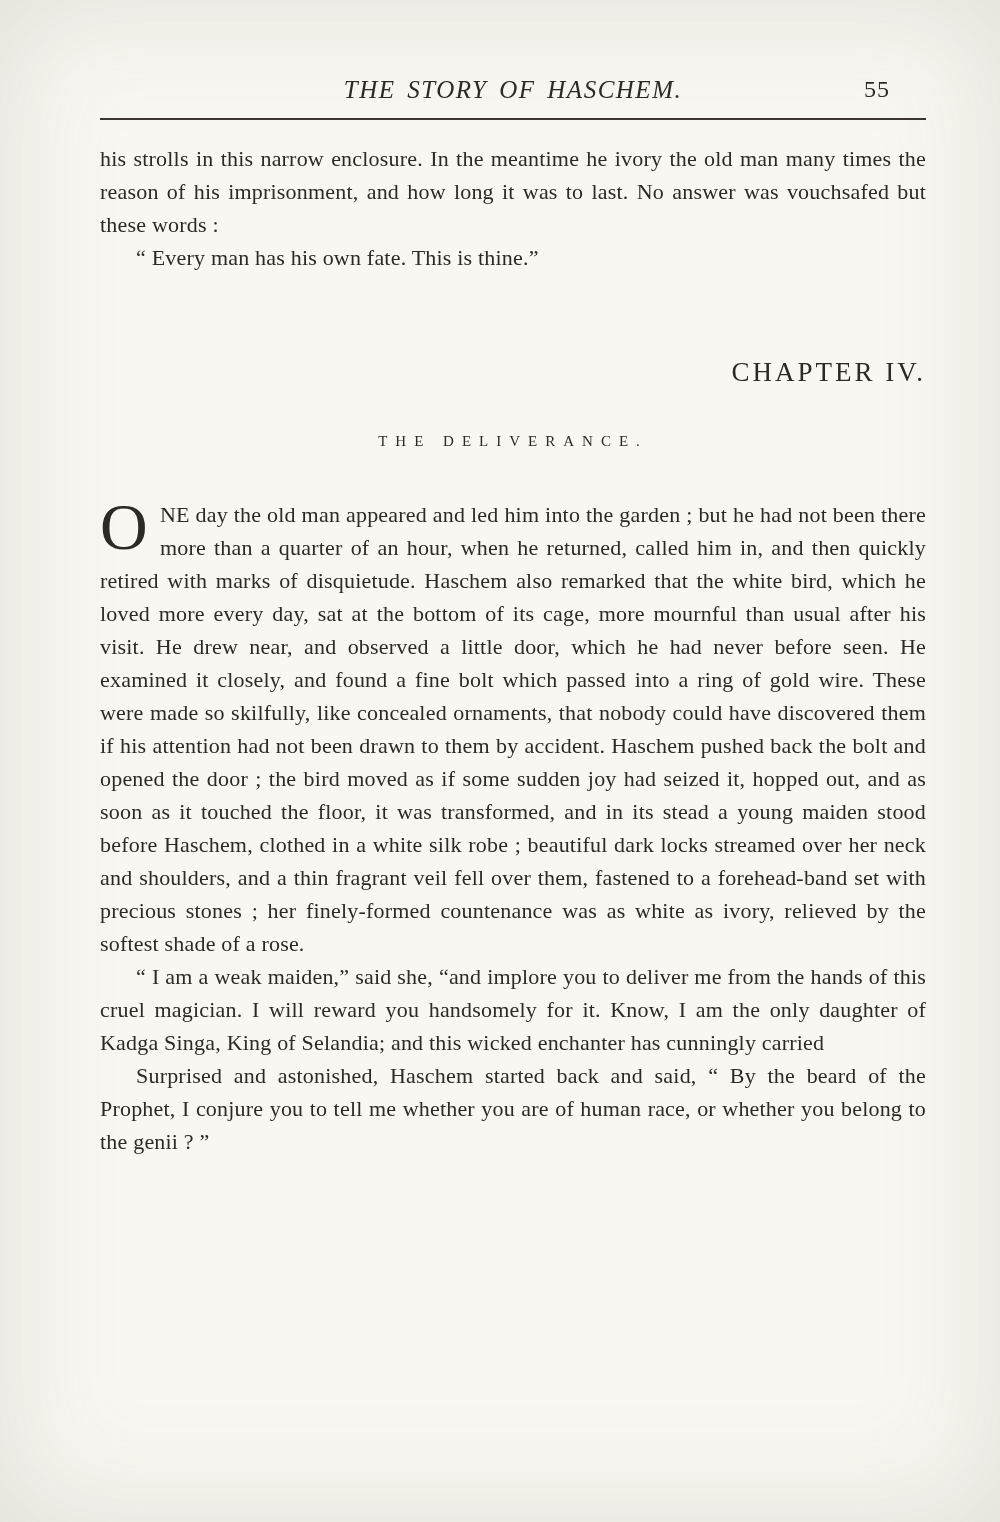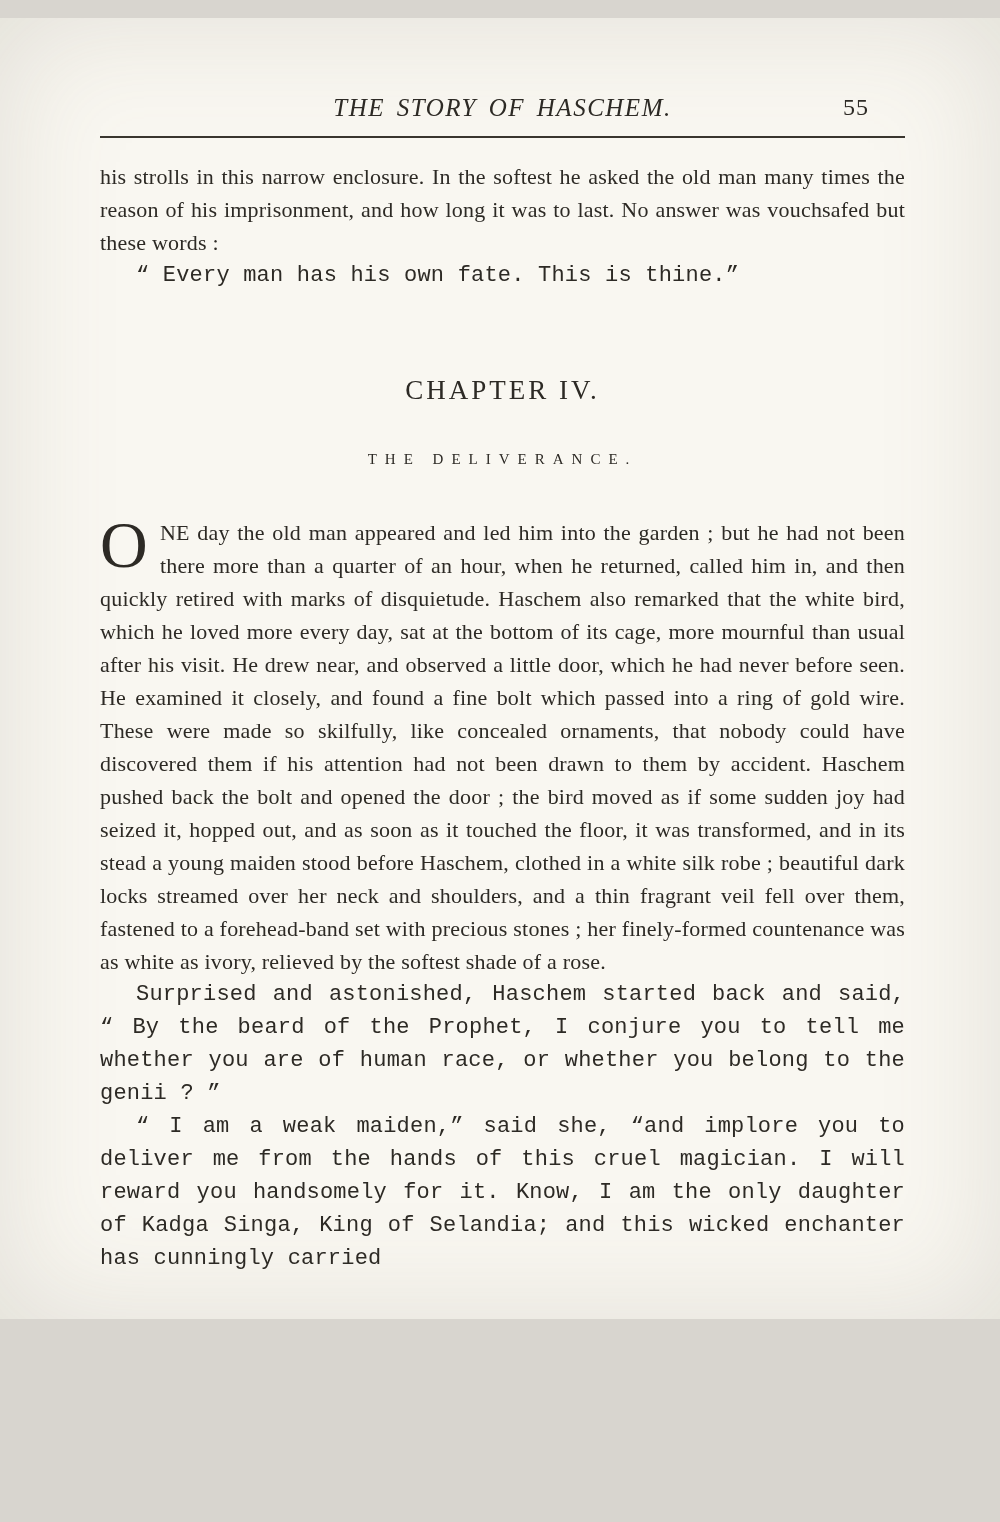--- a/index.html
+++ b/index.html
@@ -4,26 +4,26 @@
 <style>
   html, body {
     margin: 0;
     padding: 0;
     background: #d8d5cf;
     font-family: "Liberation Serif", "DejaVu Serif", serif;
   }
   .page {
     position: relative;
     width: 1000px;
-    height: 1301px;
-    margin: 18px auto;
+    height: 1522px;
+    margin: 0 auto;
     box-sizing: border-box;
     background: #f9f7f1;
     color: #2d2a25;
-    padding: 76px 95px 0 100px;
+    padding: 76px 74px 0 100px;
     box-shadow: inset 0 0 120px rgba(120,115,100,0.18);
     overflow: hidden;
   }
   .running-head {
     position: relative;
     text-align: center;
     font-style: italic;
     font-size: 25px;
     letter-spacing: 1.5px;
     word-spacing: 4px;
@@ -48,24 +48,23 @@
     font-size: 22px;
     line-height: 33px;
     text-align: justify;
     letter-spacing: 0.2px;
   }
   .body-text p {
     margin: 0;
   }
   .indent {
     text-indent: 36px;
-    font-family: Liberation Mono, monospace;
   }
   .chapter-heading {
-    text-align: center;
+    text-align: right;
     font-weight: normal;
     font-size: 27px;
     letter-spacing: 3px;
     margin: 82px 0 0 0;
   }
   .chapter-subheading {
     text-align: center;
     font-weight: normal;
     font-size: 15px;
     letter-spacing: 8px;
@@ -88,29 +87,29 @@
 
   <header class="running-head">
     <span>THE STORY OF HASCHEM.</span>
     <span class="page-number">55</span>
   </header>
 
   <hr class="head-rule">
 
   <main class="body-text">
 
-    <p>his strolls in this narrow enclosure.  In the softest he asked the old man many times the reason of his imprisonment, and how long it was to last.   No answer was vouchsafed but these words :</p>
+    <p>his strolls in this narrow enclosure.  In the meantime he ivory the old man many times the reason of his imprisonment, and how long it was to last.   No answer was vouchsafed but these words :</p>
 
     <p class="indent">“ Every man has his own fate.  This is thine.”</p>
 
     <h2 class="chapter-heading">CHAPTER IV.</h2>
 
     <h3 class="chapter-subheading">THE DELIVERANCE.</h3>
 
     <p class="opening-para"><span class="dropcap">O</span><span>NE day the old man appeared and led him into the garden ; but he had not been there more than a quarter of an hour, when he returned, called him in, and then quickly retired with marks of disquietude.  Haschem also remarked that the white bird, which he loved more every day, sat at the bottom of its cage, more mournful than usual after his visit.  He drew near, and observed a little door, which he had never before seen.  He examined it closely, and found a fine bolt which passed into a ring of gold wire. These were made so skilfully, like concealed ornaments, that nobody could have discovered them if his attention had not been drawn to them by accident.  Haschem pushed back the bolt and opened the door ; the bird moved as if some sudden joy had seized it, hopped out, and as soon as it touched the floor, it was transformed, and in its stead a young maiden stood before Haschem, clothed in a white silk robe ; beautiful dark locks streamed over her neck and shoulders, and a thin fragrant veil fell over them, fastened to a forehead-band set with precious stones ; her finely-formed countenance was as white as ivory, relieved by the softest shade of a rose.</span></p>
 
+    <p class="indent">“ I am a weak maiden,” said she, “and implore you to deliver me from the hands of this cruel magician.  I will reward you handsomely for it.  Know, I am the only daughter of Kadga Singa, King of Selandia; and this wicked enchanter has cunningly carried</p>
+
     <p class="indent">Surprised and astonished, Haschem started back and said, “ By the beard of the Prophet, I conjure you to tell me whether you are of human race, or whether you belong to the genii ? ”</p>
-
-    <p class="indent">“ I am a weak maiden,” said she, “and implore you to deliver me from the hands of this cruel magician.  I will reward you handsomely for it.  Know, I am the only daughter of Kadga Singa, King of Selandia; and this wicked enchanter has cunningly carried</p>
 
   </main>
 
 </div>
 
 </body></html>

